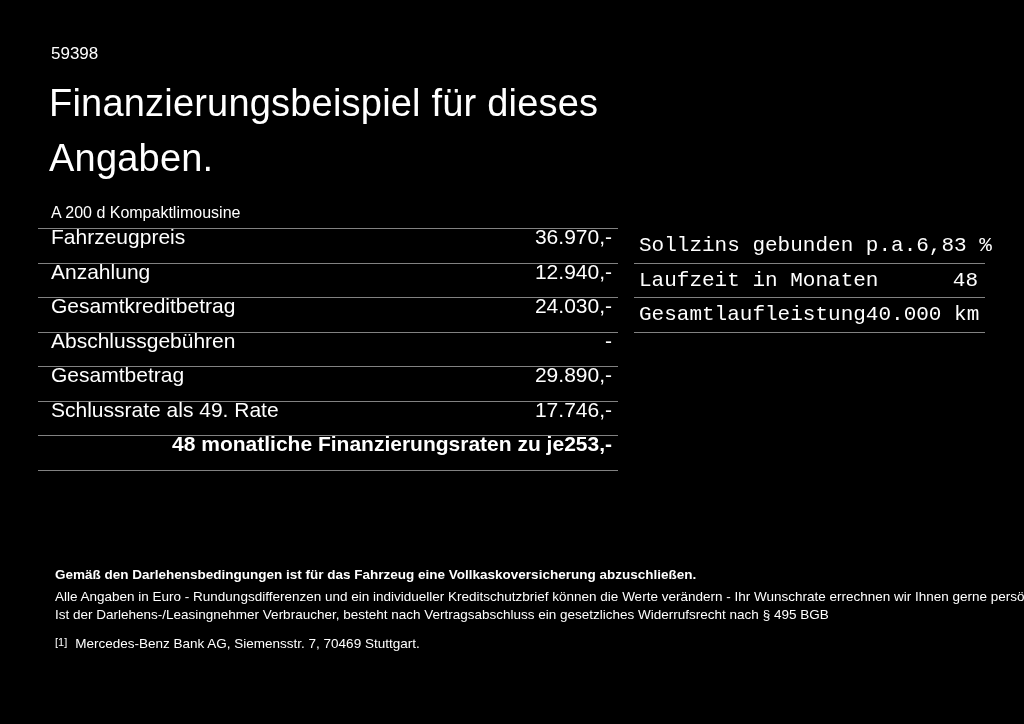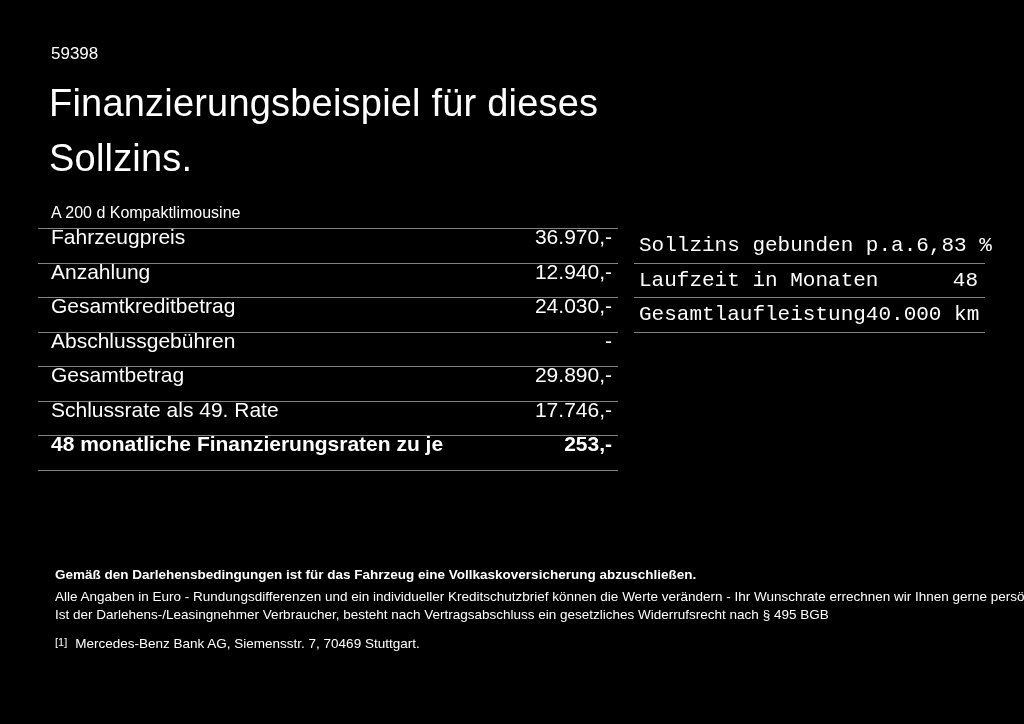--- a/index.html
+++ b/index.html
@@ -67,21 +67,21 @@
     border-bottom: 1px solid var(--divider, #828282);
     display: flex;
     justify-content: space-between;
     align-items: center;
     font-size: 21px;
   }
   #left-table .row  { padding: 0 6px 17px 13px; }
   #right-table .row { padding: 0 7px 0 5px; }
   .row .lbl { white-space: nowrap; }
   .row .val { white-space: nowrap; text-align: right; }
-  .row.bold { font-weight: 700; }
+  .row.bold { font-weight: 700; justify-content: flex-end; }
   .sup {
     font-size: 12px;
     vertical-align: super;
     line-height: 0;
     margin-left: 2px;
   }
 
   .footer-line {
     position: absolute;
     left: 55px;
@@ -100,21 +100,21 @@
     margin-right: 8px;
   }
 </style>
 </head>
 <body>
 
 <div class="stage" style="--bg: #000000; --fg: #ffffff; --divider: #828282;">
 
   <div id="code">59398</div>
 
-  <h1 id="title"><span>Finanzierungsbeispiel für dieses</span><br><span>Sollzins.</span></h1>
+  <h1 id="title"><span>Finanzierungsbeispiel für dieses</span><br><span>Angaben.</span></h1>
 
   <div id="subtitle">A 200 d Kompaktlimousine</div>
 
   <div id="left-table" class="fin-table">
     <div class="row">
       <span class="lbl">Fahrzeugpreis</span>
       <span class="val">36.970,-</span>
     </div>
     <div class="row">
       <span class="lbl">Anzahlung</span>

